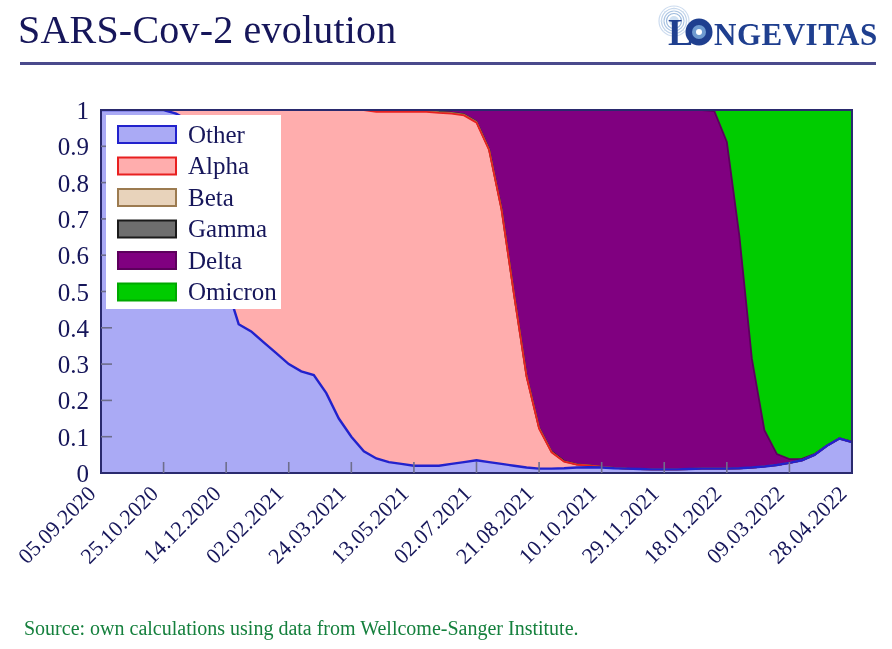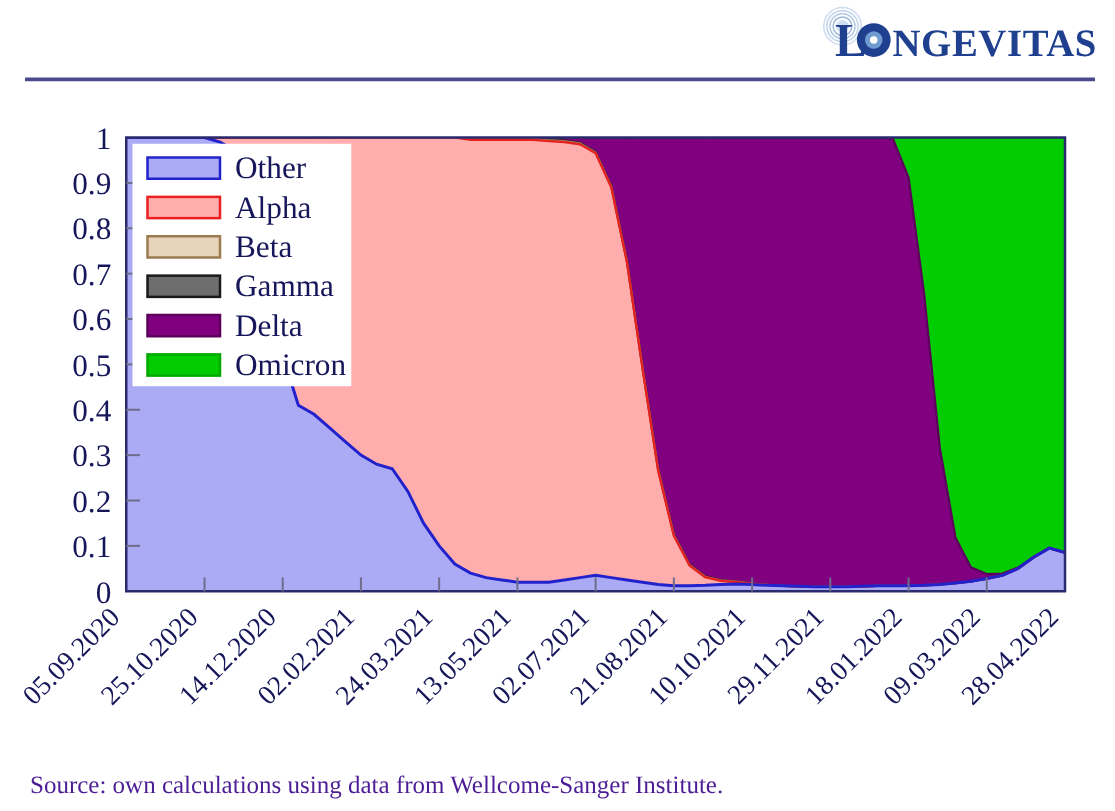--- a/index.html
+++ b/index.html
@@ -78,28 +78,29 @@
     font-size: 25px;
     fill: #16165a;
   }
 
   
   #source-note {
     position: absolute;
     left: 24px;
     top: 617px;
     font-size: 20px;
-    color: #4c1d95;
+    color: #15803d;
     white-space: nowrap;
   }
 </style>
 </head>
 <body>
 
 <div id="header">
+  <div id="page-title">SARS-Cov-2 evolution</div>
   <div id="title-rule"></div>
 
   <div id="brand-logo">
     <svg width="232" height="46" viewBox="0 0 232 46">
       <g>
         <circle cx="22" cy="16" r="15" fill="none" stroke="#cddcef" stroke-width="1.2"></circle>
         <circle cx="22" cy="16" r="12.5" fill="none" stroke="#bfd2e9" stroke-width="1.2"></circle>
         <circle cx="22" cy="16" r="10" fill="none" stroke="#aec6e3" stroke-width="1.2"></circle>
         <circle cx="22" cy="16" r="7.5" fill="none" stroke="#9dbadd" stroke-width="1.2"></circle>
         <circle cx="22" cy="16" r="5" fill="#cfe0f2"></circle>

